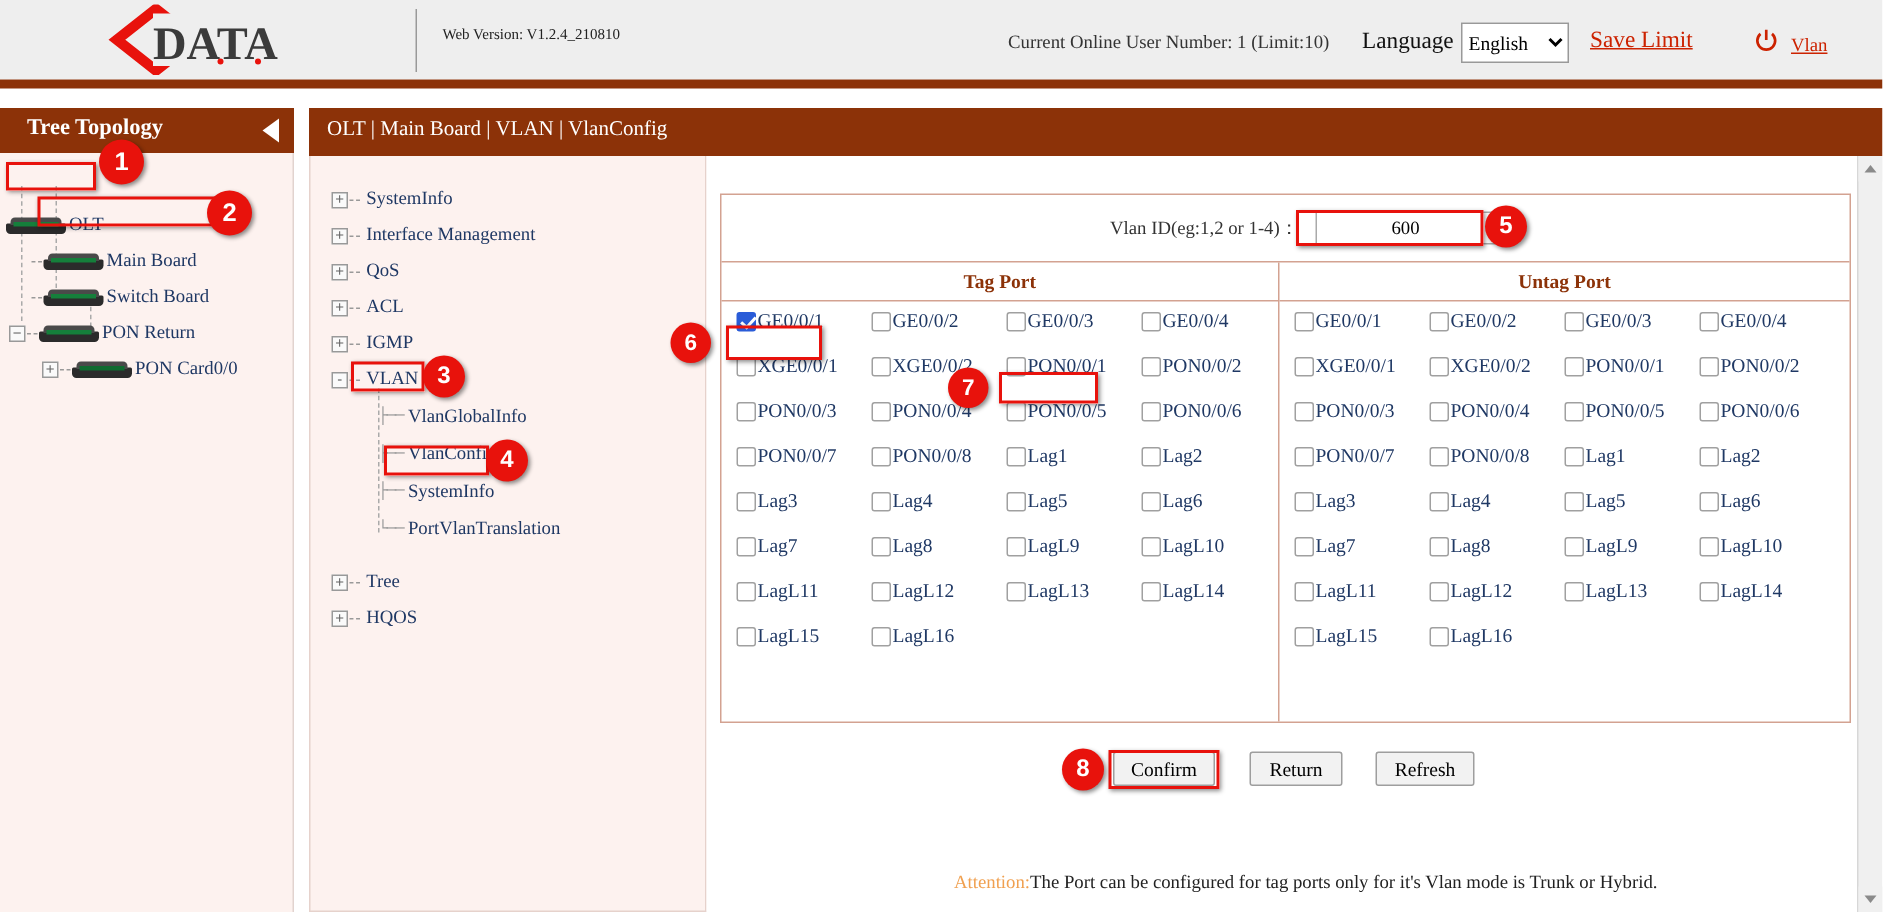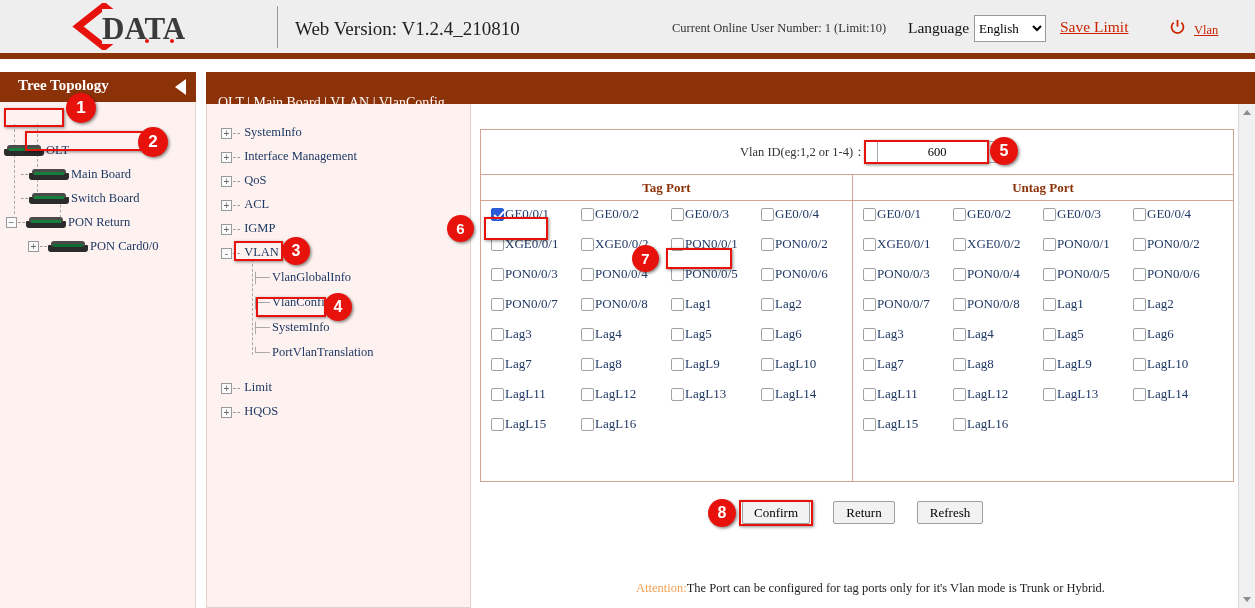--- a/index.html
+++ b/index.html
@@ -23,21 +23,21 @@
   }
   .logo {
     position: absolute; left: 72px; top: 3px; width: 135px; height: 47px;
   }
   .divider-v {
     position: absolute; left: 277px; top: 6px; width: 1px; height: 42px;
     background: #999;
   }
   .webver {
     position: absolute; left: 295px; top: 18px;
-    font-size: 19px; color: #222; white-space: nowrap;
+    font-size: 10px; color: #222; white-space: nowrap;
   }
   .online-users {
     position: absolute; left: 672px; top: 21px;
     font-size: 12.5px; color: #333; white-space: nowrap;
   }
   .lang-label {
     position: absolute; left: 908px; top: 19px;
     font-size: 15.5px; color: #111; white-space: nowrap;
   }
   .lang-select {
@@ -129,21 +129,21 @@
     font-size: 11px; letter-spacing: -1px; font-family: "Liberation Mono", monospace;
   }
 
   
   .crumb-bar {
     position: absolute; left: 206px; top: 72px; width: 1049px; height: 32px;
     background: #8c3208;
   }
   .crumb-text {
     position: absolute; left: 12px; top: 7px;
-    color: #ffffff; font-size: 14px; white-space: nowrap; margin-top: 16px;
+    color: #ffffff; font-size: 14px; white-space: nowrap;
   }
 
   
   .content {
     position: absolute; left: 471px; top: 104px; width: 784px; height: 504px;
     background: #ffffff; overflow: hidden;
   }
   .outer-box {
     position: absolute; left: 9px; top: 25px; width: 754px; height: 353px;
     border: 1px solid #d3a291;
@@ -344,21 +344,21 @@
       <span class="tree-dashes">├──</span>&nbsp;<span>VlanConfig</span>
     </div>
     <div class="nav-item nav-sub" style="left:45px; top:216px;">
       <span class="tree-dashes">├──</span>&nbsp;<span>SystemInfo</span>
     </div>
     <div class="nav-item nav-sub" style="left:45px; top:241px;">
       <span class="tree-dashes">└──</span>&nbsp;<span>PortVlanTranslation</span>
     </div>
 
     <div class="nav-item" style="left:14px; top:276px;">
-      <span class="expander">+</span><span class="dash"></span>&nbsp;<span>Limit</span>
+      <span class="expander">+</span><span class="dash"></span>&nbsp;<span>Tree</span>
     </div>
     <div class="nav-item" style="left:14px; top:300px;">
       <span class="expander">+</span><span class="dash"></span>&nbsp;<span>HQOS</span>
     </div>
   </div>
 
   <div class="content">
 
     <div class="outer-box">
 

